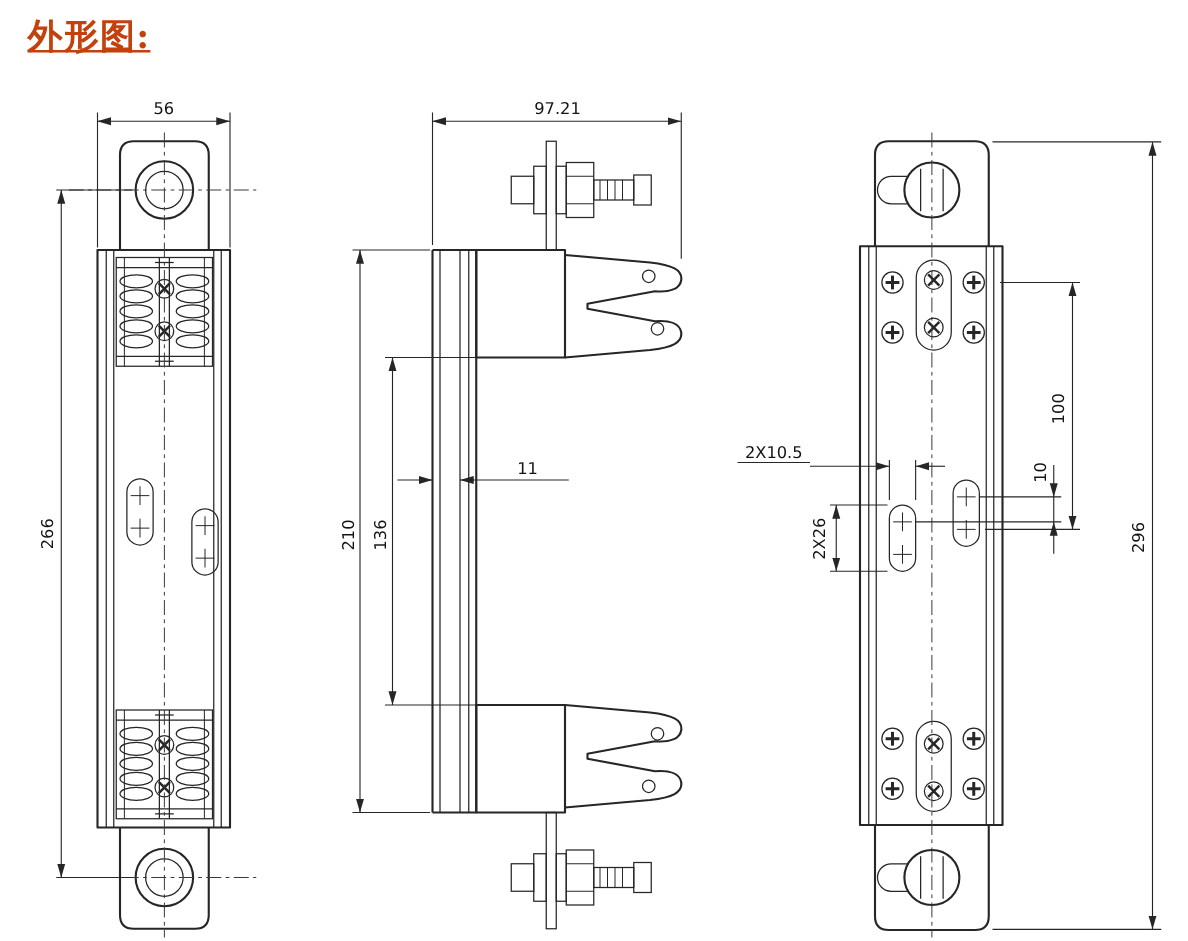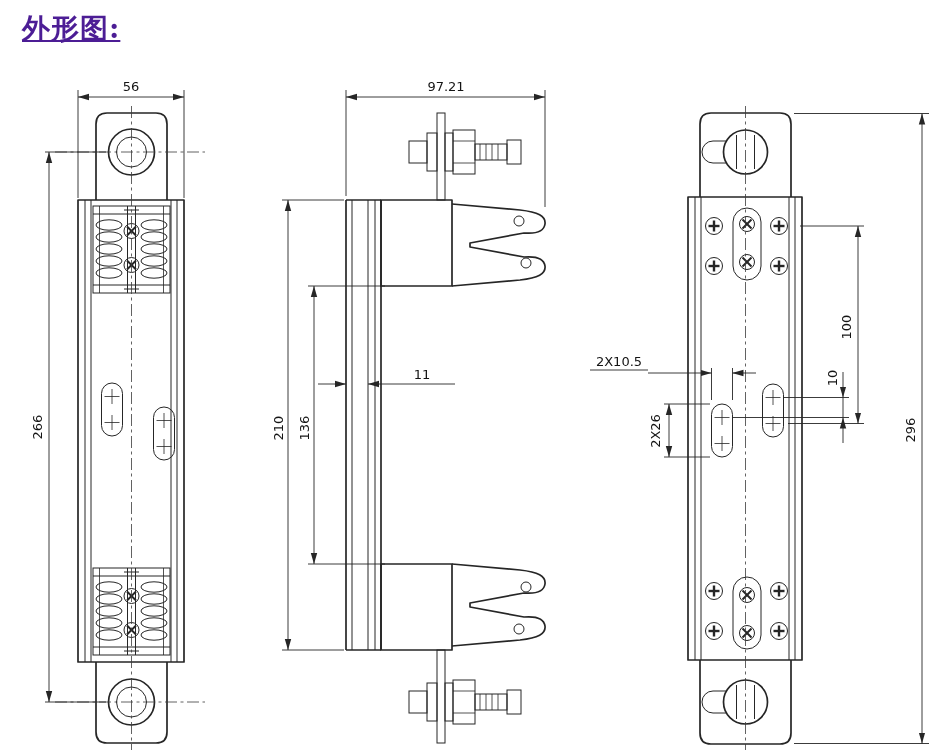--- a/index.html
+++ b/index.html
@@ -11,21 +11,21 @@
   .tl2{fill:none;stroke:#262626;stroke-width:.8}
   .dim{fill:none;stroke:#262626;stroke-width:.9}
   .cl{fill:none;stroke:#3a3a3a;stroke-width:.8;stroke-dasharray:12 3.5 3 3.5}
   .sc{stroke:#262626;stroke-width:2.4}
   .sc2{stroke:#262626;stroke-width:2}
   .dtext{font-family:"DejaVu Sans",sans-serif;font-size:13px;fill:#141414}
 </style>
 </head>
 <body>
 
-<div class="title" style="color: #4c1d95;">外形图:</div>
+<div class="title" style="color: #c2410c;">外形图:</div>
 
 <svg width="950" height="753" viewBox="0 0 950 753">
   <defs>
     <marker id="arr" viewBox="0 0 11 10" refX="11" refY="5" markerWidth="11" markerHeight="10" markerUnits="userSpaceOnUse" orient="auto-start-reverse">
       <path d="M0,1.8 L11,5 L0,8.2 z" fill="#262626"></path>
     </marker>
     <g id="screw">
       <circle r="8.5" class="tl"></circle>
       <line x1="-5.5" y1="0" x2="5.5" y2="0" class="sc"></line>
       <line x1="0" y1="-5.5" x2="0" y2="5.5" class="sc"></line>

